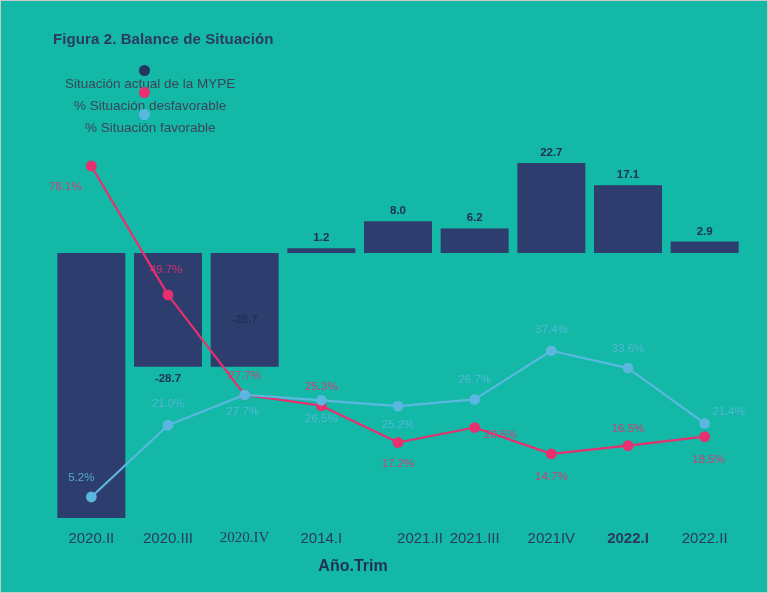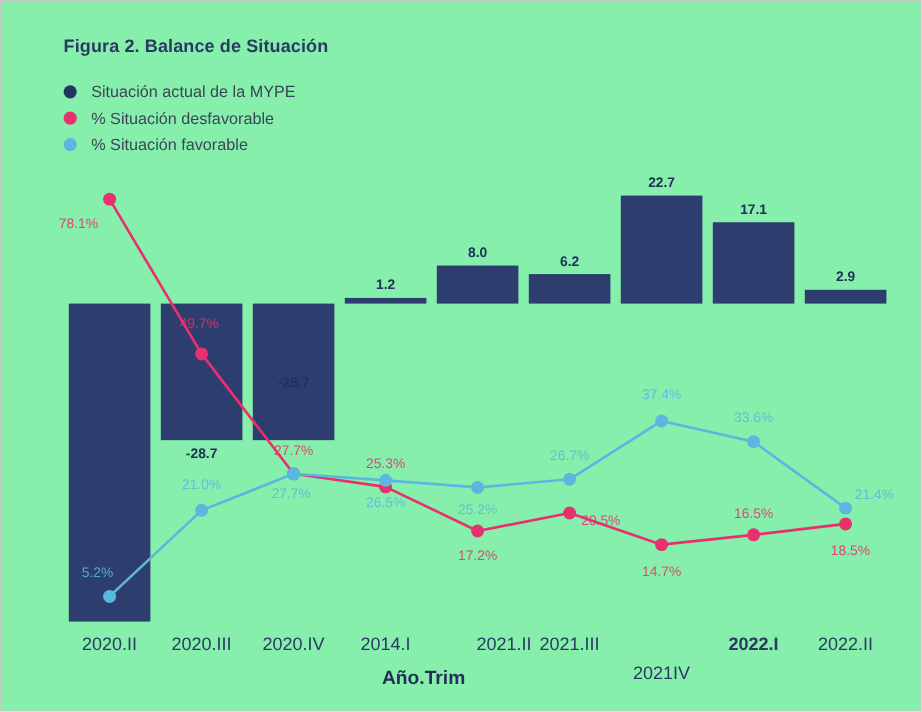--- a/index.html
+++ b/index.html
@@ -8,21 +8,21 @@
     padding: 0;
     background: #ffffff;
   }
   body {
     font-family: "Liberation Sans", sans-serif;
   }
   #frame {
     position: relative;
     width: 768px;
     height: 593px;
-    background: #86efac;
+    background: #14b8a6;
     border: 1px solid #c9c9c9;
     box-sizing: border-box;
     overflow: hidden;
   }
 
   
   #chart-title {
     position: absolute;
     left: 52px;
     top: 29px;
@@ -36,20 +36,21 @@
   
   #legend {
     position: absolute;
     left: 52px;
     top: 64px;
   }
   .legend-row {
     display: flex;
     align-items: center;
     height: 22px;
+    flex-direction: column;
   }
   .legend-dot {
     width: 11px;
     height: 11px;
     border-radius: 50%;
     flex: 0 0 auto;
   }
   .legend-label {
     margin-left: 12px;
     font-size: 13.5px;
@@ -198,24 +199,24 @@
           <text x="550.3333333333334" y="331.79698216735255" class="point-label" fill="#5ab8e0" fill-opacity="0.88">37.4%</text>
           <text x="627" y="351.05075445816186" class="point-label" fill="#5ab8e0" fill-opacity="0.88">33.6%</text>
           <text x="727.6666666666667" y="414.44444444444446" class="point-label" fill="#5ab8e0" fill-opacity="0.88">21.4%</text>
         </g>
       </svg>
   </div>
 
   <div id="axis-labels">
       <div class="tick-label" style="left: 90.3333px; top: 528px;">2020.II</div>
       <div class="tick-label" style="left: 167px; top: 528px;">2020.III</div>
-      <div class="tick-label" style="left: 243.667px; top: 528px;">2020.IV</div>
+      <div class="tick-label" style="left: 243.667px; top: 528px; font-family: Liberation Serif, serif;">2020.IV</div>
       <div class="tick-label" style="left: 320.333px; top: 528px;">2014.I</div>
       <div class="tick-label" style="left: 419px; top: 528px;">2021.II</div>
       <div class="tick-label" style="left: 473.667px; top: 528px;">2021.III</div>
-      <div class="tick-label" style="left: 550.333px; top: 528px; margin-top: 24px;">2021IV</div>
+      <div class="tick-label" style="left: 550.333px; top: 528px;">2021IV</div>
       <div class="tick-label" style="left: 627px; top: 528px; font-weight: bold;">2022.I</div>
       <div class="tick-label" style="left: 703.667px; top: 528px;">2022.II</div>
     </div>
 
   <div id="axis-title">Año.Trim</div>
 
 </div>
 
 </body></html>

